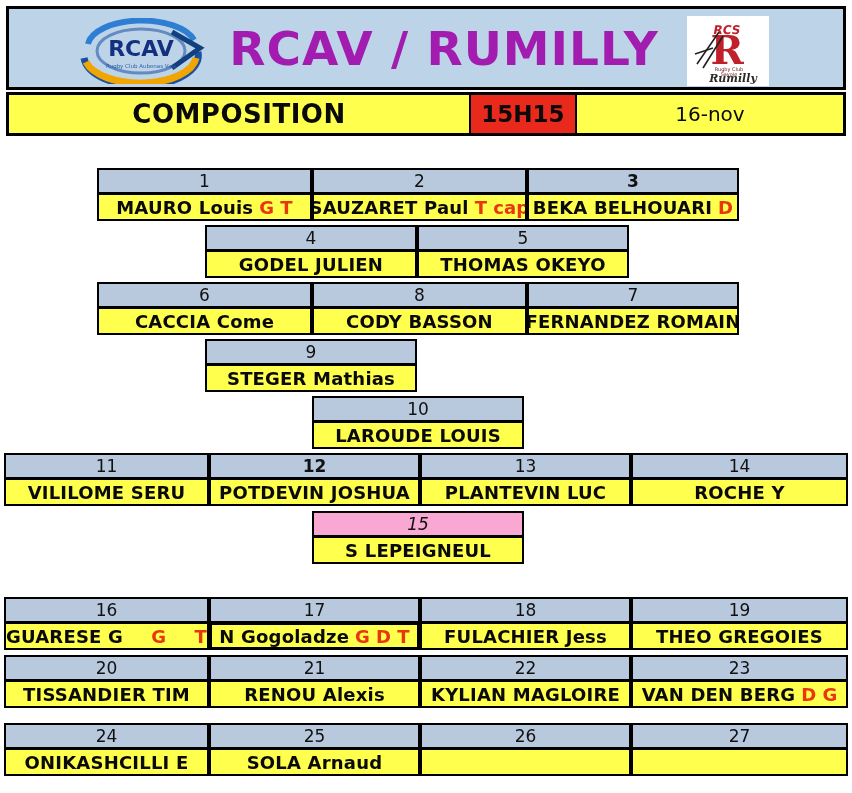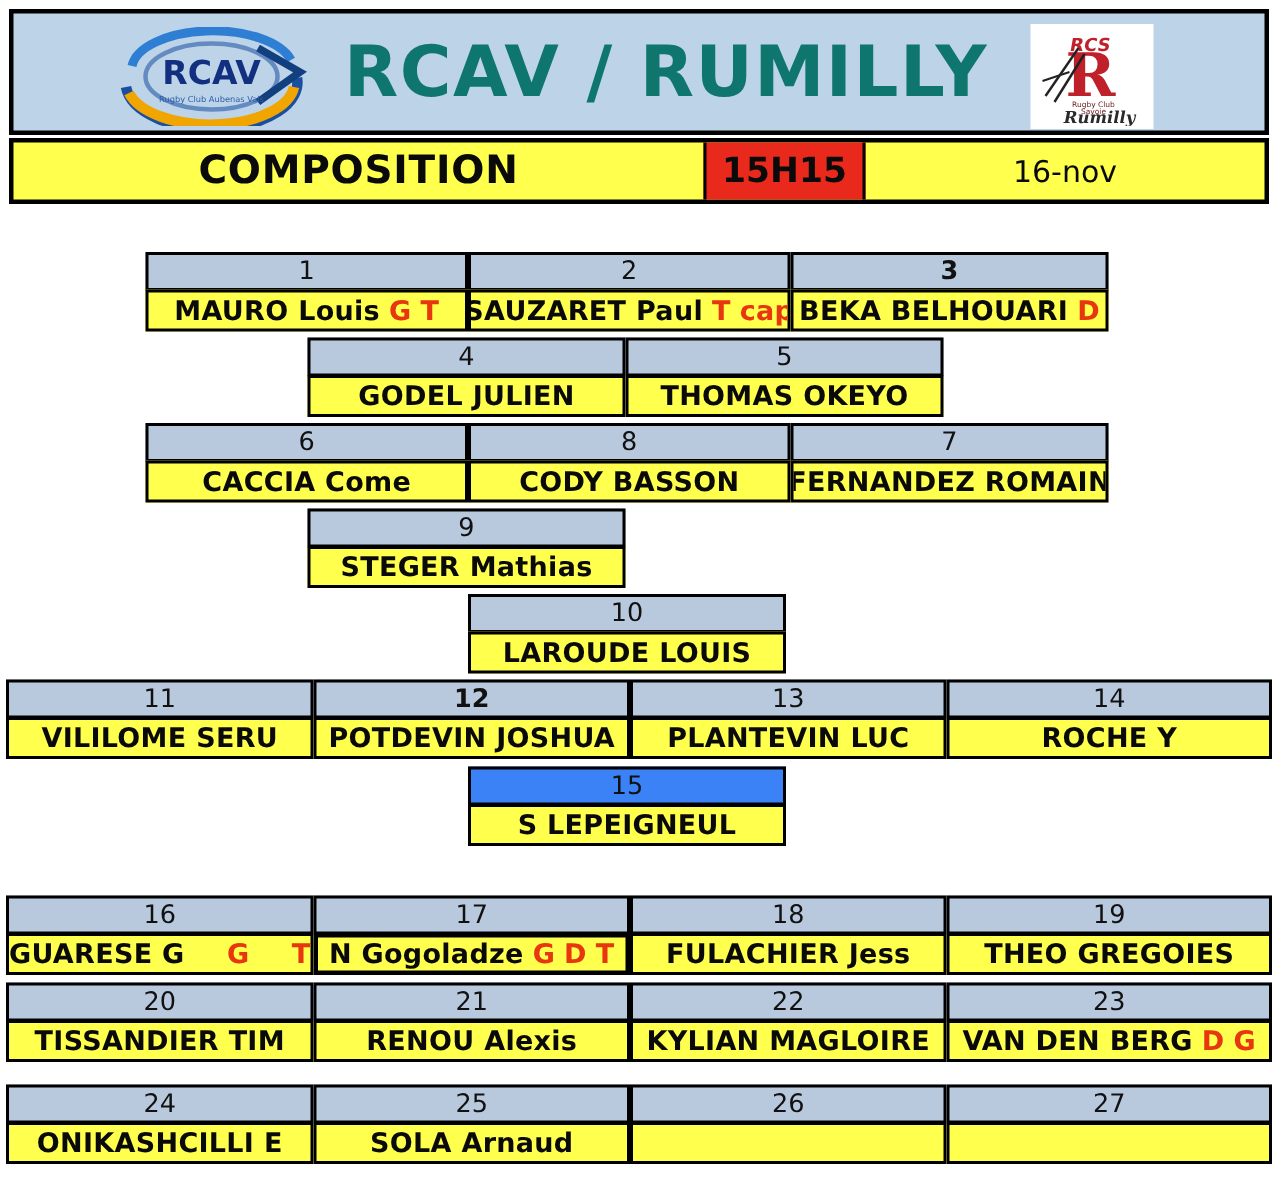--- a/index.html
+++ b/index.html
@@ -21,21 +21,21 @@
   }
   .logo-left {
     position: absolute; left: 62px; top: 8px;
     width: 140px; height: 68px;
     display: flex; align-items: center; justify-content: center;
   }
   .match-title {
     position: absolute; left: 210px; top: 0; width: 450px; height: 78px;
     display: flex; align-items: center; justify-content: center;
     font-family: "DejaVu Sans", sans-serif;
-    font-size: 47px; font-weight: bold; color: #0f766e;
+    font-size: 47px; font-weight: bold; color: #a21caf;
     letter-spacing: 1px; white-space: nowrap;
   }
   .logo-right {
     position: absolute; left: 678px; top: 7px;
     width: 82px; height: 70px;
     background: #ffffff;
     display: flex; align-items: center; justify-content: center;
   }
 
   
@@ -55,21 +55,21 @@
   .comp-date { flex: 1 1 auto; font-size: 20px; font-weight: normal; }
 
   
   .cell { position: absolute; }
   .num {
     background: #b8c8dd; border: 2px solid #000;
     display: flex; align-items: center; justify-content: center;
     font-size: 17px; color: #111; font-weight: normal;
     height: 26px;
   }
-  .num.gray { background: #3b82f6; }
+  .num.gray { background: #f9a8d4; font-style: italic; }
   .num.bold { font-weight: bold; }
   .name {
     background: #ffff4d; border: 2px solid #000;
     display: flex; align-items: center; justify-content: center;
     height: 28px; font-size: 18px; font-weight: bold; color: #0a0a0a;
     white-space: nowrap; overflow: hidden; letter-spacing: .2px;
   }
   .name.thick { border: 3px solid #000000; }
   .name .mark { color: #e8360f; margin-left: 6px; font-weight: bold; }
 </style>

